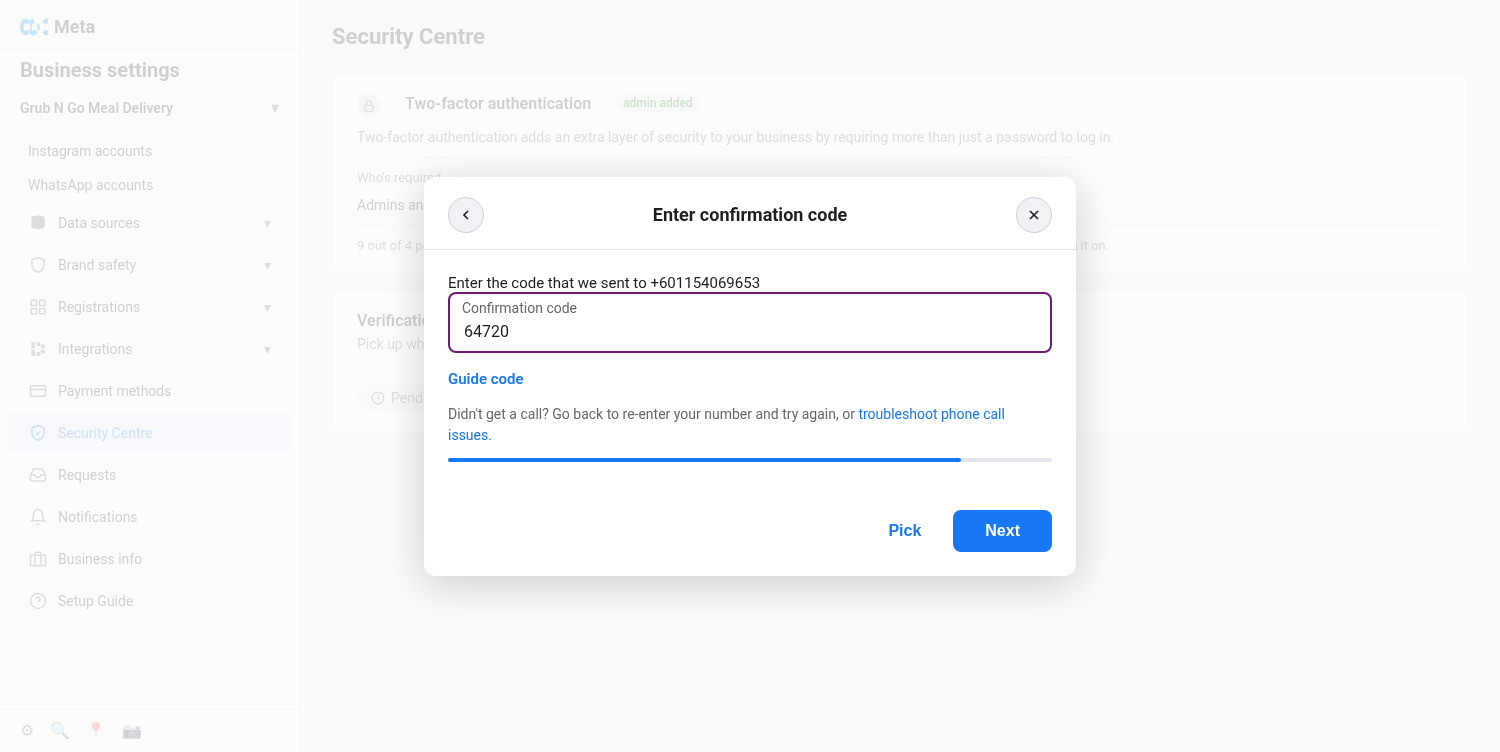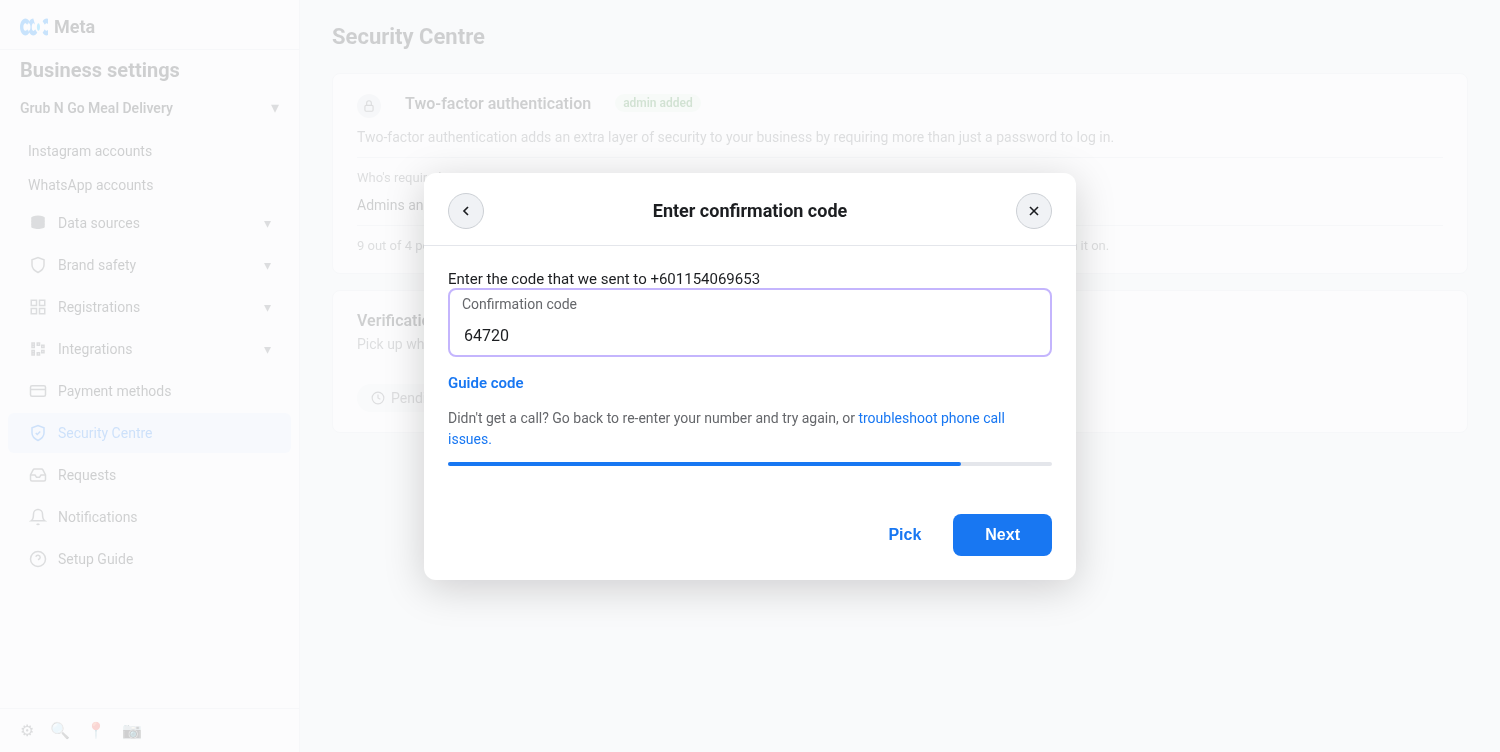--- a/index.html
+++ b/index.html
@@ -253,23 +253,23 @@
       position: absolute;
       top: 8px;
       left: 14px;
       font-size: 14px;
       color: #65676b;
       pointer-events: none;
     }
 
     .code-input {
       width: 100%;
-      border: 2px solid #c4b5fd;
+      border: 2px solid #701a75;
       border-radius: 8px;
-      padding: 36px 14px 10px;
+      padding: 28px 14px 10px;
       font-size: 16px;
       color: #1c1e21;
       outline: none;
       font-family: inherit;
     }
 
     .resend-link {
       color: #1877f2;
       font-size: 15px;
       font-weight: 600;
@@ -481,20 +481,29 @@
     <div class="sidebar-item">
       <span class="item-icon">
         <svg width="18" height="18" viewBox="0 0 24 24" fill="none" stroke="currentColor" stroke-width="2">
             <path d="M18 8A6 6 0 0 0 6 8c0 7-3 9-3 9h18s-3-2-3-9"></path>
             <path d="M13.73 21a2 2 0 0 1-3.46 0"></path>
           </svg>
       </span>
       <span>Notifications</span>
     </div>
 
+    <div class="sidebar-item">
+      <span class="item-icon">
+        <svg width="18" height="18" viewBox="0 0 24 24" fill="none" stroke="currentColor" stroke-width="2">
+            <rect x="2" y="7" width="20" height="14" rx="0"></rect>
+            <path d="M16 21V5a2 2 0 0 0-2-2h-4a2 2 0 0 0-2 2v16"></path>
+          </svg>
+      </span>
+      <span>Business info</span>
+    </div>
 
     <div class="sidebar-item">
       <span class="item-icon">
         <svg width="18" height="18" viewBox="0 0 24 24" fill="none" stroke="currentColor" stroke-width="2">
             <circle cx="12" cy="12" r="10"></circle>
             <path d="M9.09 9a3 3 0 0 1 5.83 1c0 2-3 3-3 3"></path>
             <line x1="12" y1="17" x2="12.01" y2="17"></line>
           </svg>
       </span>
       <span>Setup Guide</span>

